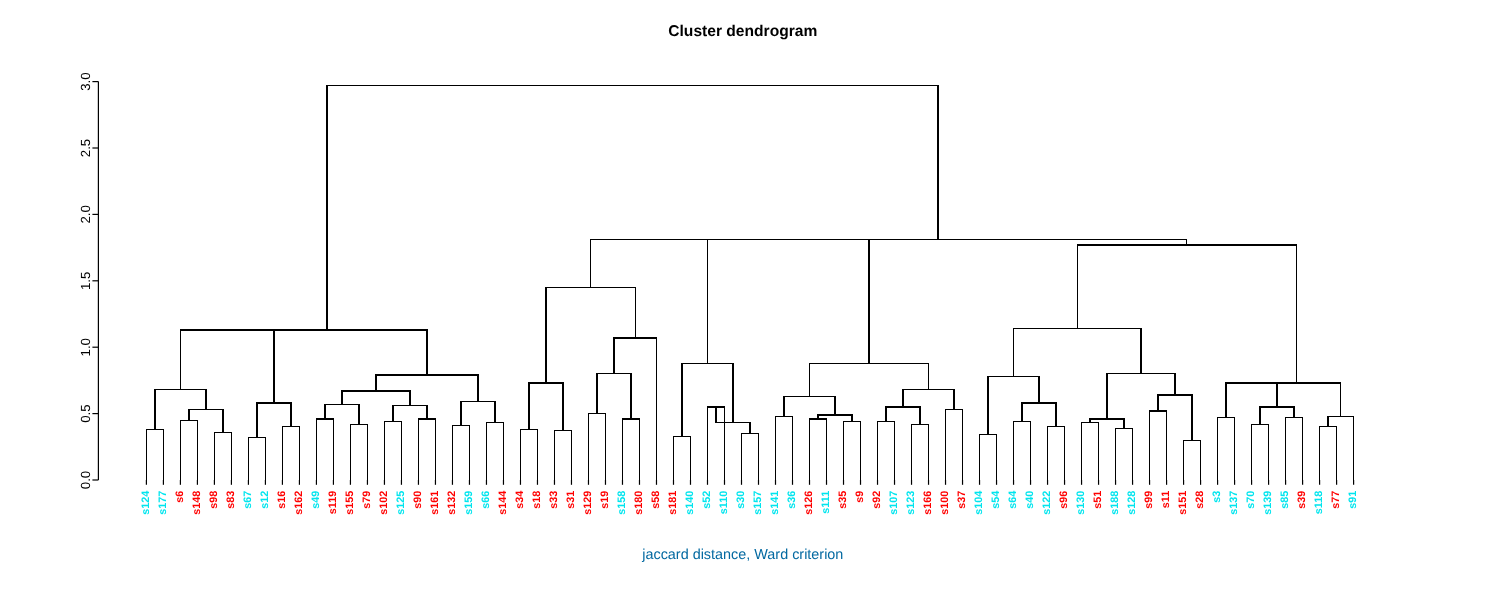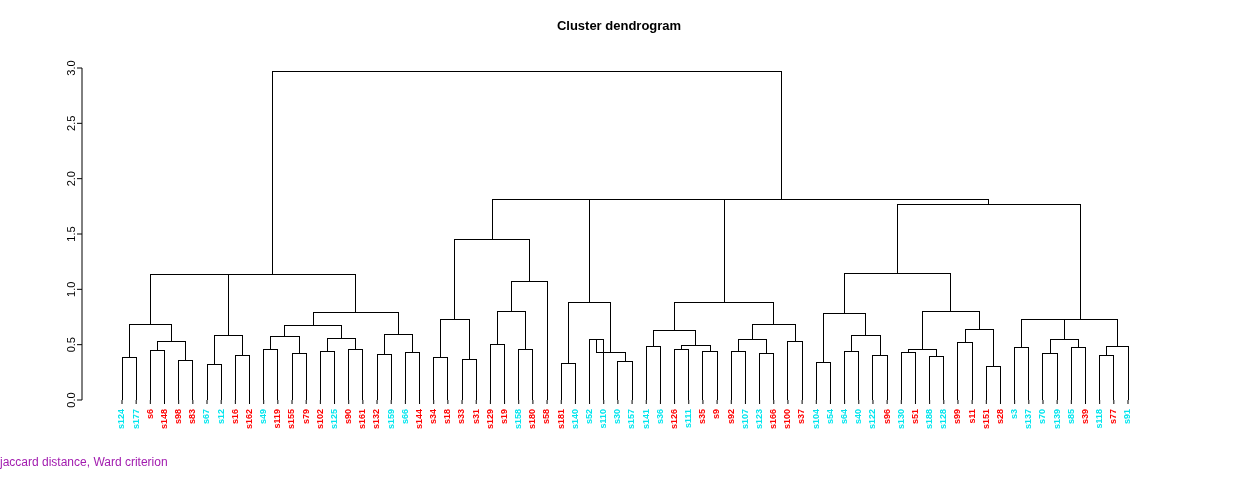--- a/index.html
+++ b/index.html
@@ -24,22 +24,23 @@
     font-size: 13px;
     font-weight: bold;
     color: #000000;
     letter-spacing: 0px;
   }
   #x-caption {
     position: absolute;
     left: 0;
     top: 455px;
     width: 1238px;
+    text-align: center;
     font-size: 12px;
-    color: #a21caf;
+    color: #0369a1;
   }
   #canvas-wrap {
     position: absolute;
     left: 0;
     top: 0;
     width: 1238px;
     height: 500px;
   }
   svg.plot {
     display: block;

